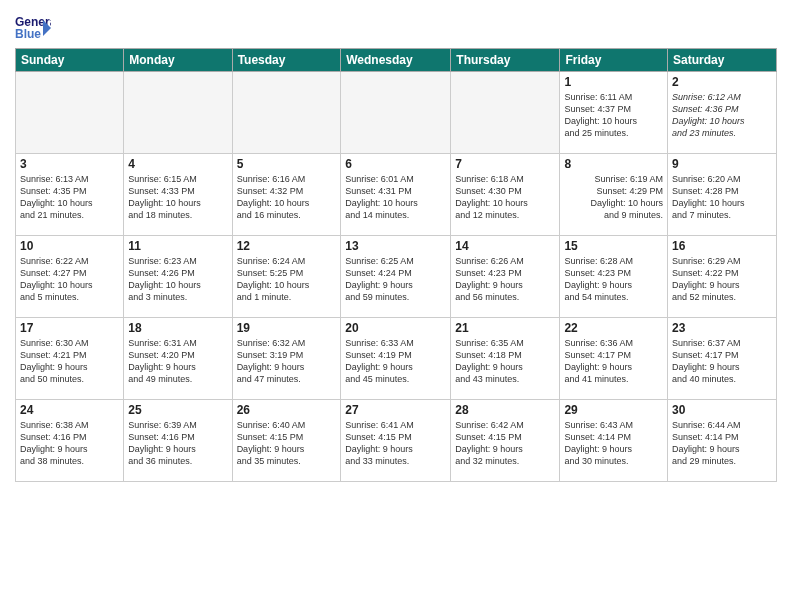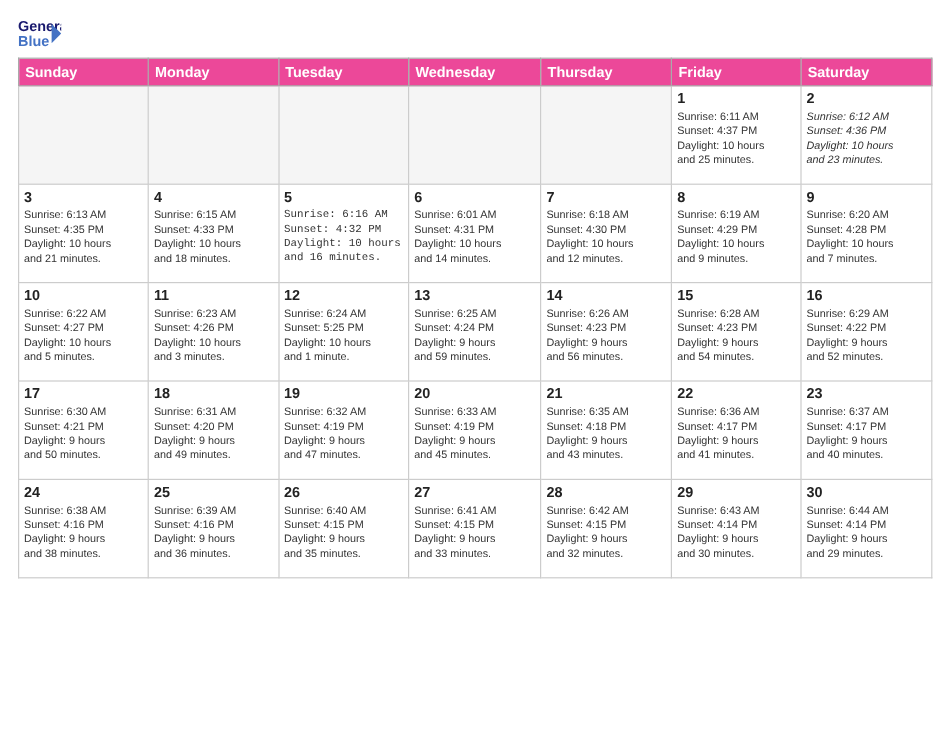--- a/index.html
+++ b/index.html
@@ -41,21 +41,21 @@
     }
     .location-title {
       font-size: 15px;
       color: #444;
     }
     .calendar {
       width: 100%;
       border-collapse: collapse;
     }
     .calendar th {
-      background: #ec4899;
+      background: #0f766e;
       color: #fff;
       font-size: 12px;
       font-weight: bold;
       text-align: left;
       padding: 4px 5px;
       border: 1px solid #aaa;
     }
     .calendar td {
       vertical-align: top;
       border: 1px solid #ccc;
@@ -147,42 +147,42 @@
           </td>
           <td>
             <span class="day-num">4</span>
             <div class="day-info" style="white-space: pre-line;">Sunrise: 6:15 AM
 Sunset: 4:33 PM
 Daylight: 10 hours
 and 18 minutes.</div>
           </td>
           <td>
             <span class="day-num">5</span>
-            <div class="day-info" style="white-space: pre-line; font-family: Liberation Mono, monospace;">Sunrise: 6:16 AM
+            <div class="day-info" style="white-space: pre-line;">Sunrise: 6:16 AM
 Sunset: 4:32 PM
 Daylight: 10 hours
 and 16 minutes.</div>
           </td>
           <td>
             <span class="day-num">6</span>
             <div class="day-info" style="white-space: pre-line;">Sunrise: 6:01 AM
 Sunset: 4:31 PM
 Daylight: 10 hours
 and 14 minutes.</div>
           </td>
           <td>
             <span class="day-num">7</span>
             <div class="day-info" style="white-space: pre-line;">Sunrise: 6:18 AM
 Sunset: 4:30 PM
 Daylight: 10 hours
 and 12 minutes.</div>
           </td>
           <td>
             <span class="day-num">8</span>
-            <div class="day-info" style="white-space: pre-line;">Sunrise: 6:19 AM
+            <div class="day-info" style="white-space: pre-line; text-align: right;">Sunrise: 6:19 AM
 Sunset: 4:29 PM
 Daylight: 10 hours
 and 9 minutes.</div>
           </td>
           <td>
             <span class="day-num">9</span>
             <div class="day-info" style="white-space: pre-line;">Sunrise: 6:20 AM
 Sunset: 4:28 PM
 Daylight: 10 hours
 and 7 minutes.</div>
@@ -250,21 +250,21 @@
           <td>
             <span class="day-num">18</span>
             <div class="day-info" style="white-space: pre-line;">Sunrise: 6:31 AM
 Sunset: 4:20 PM
 Daylight: 9 hours
 and 49 minutes.</div>
           </td>
           <td>
             <span class="day-num">19</span>
             <div class="day-info" style="white-space: pre-line;">Sunrise: 6:32 AM
-Sunset: 4:19 PM
+Sunset: 3:19 PM
 Daylight: 9 hours
 and 47 minutes.</div>
           </td>
           <td>
             <span class="day-num">20</span>
             <div class="day-info" style="white-space: pre-line;">Sunrise: 6:33 AM
 Sunset: 4:19 PM
 Daylight: 9 hours
 and 45 minutes.</div>
           </td>

